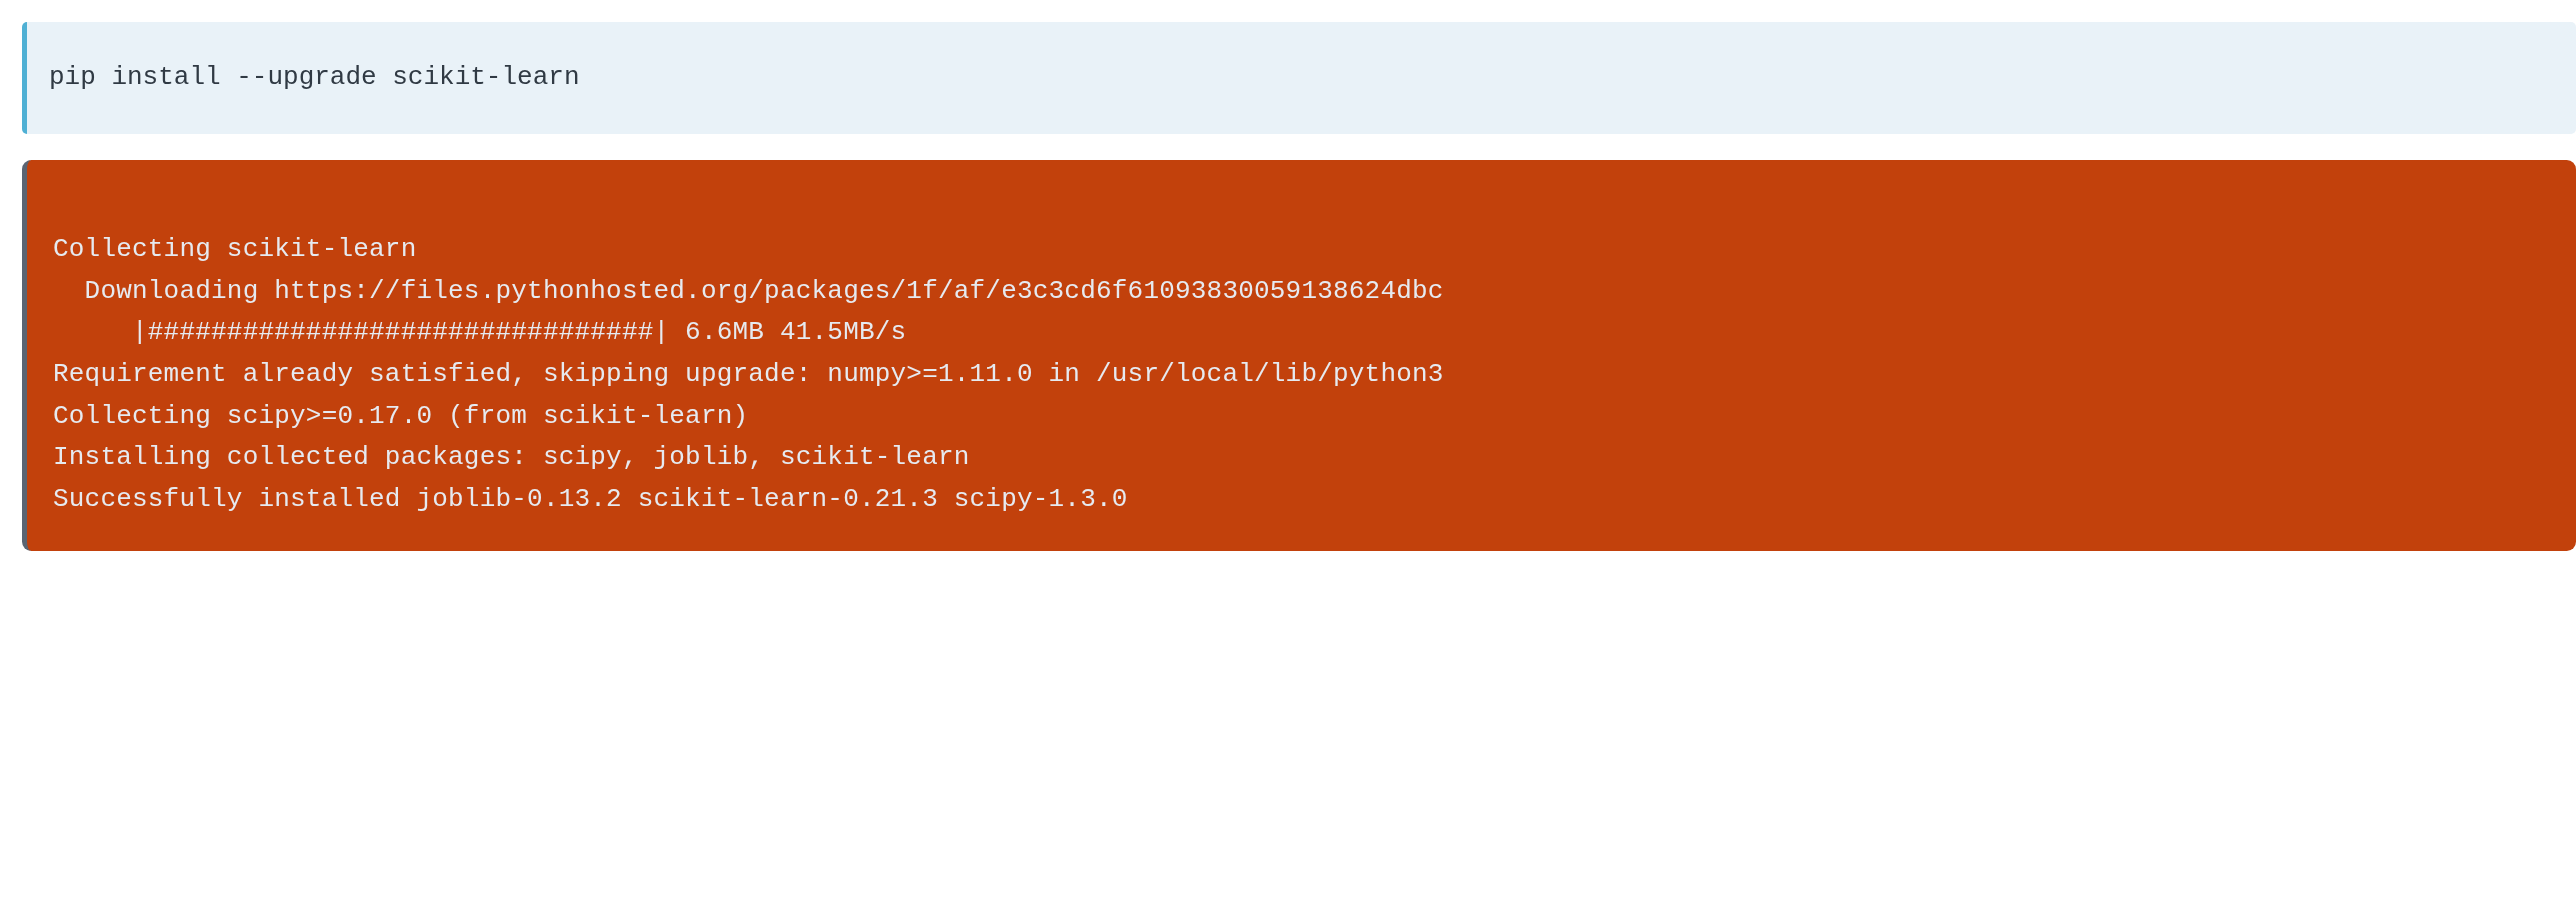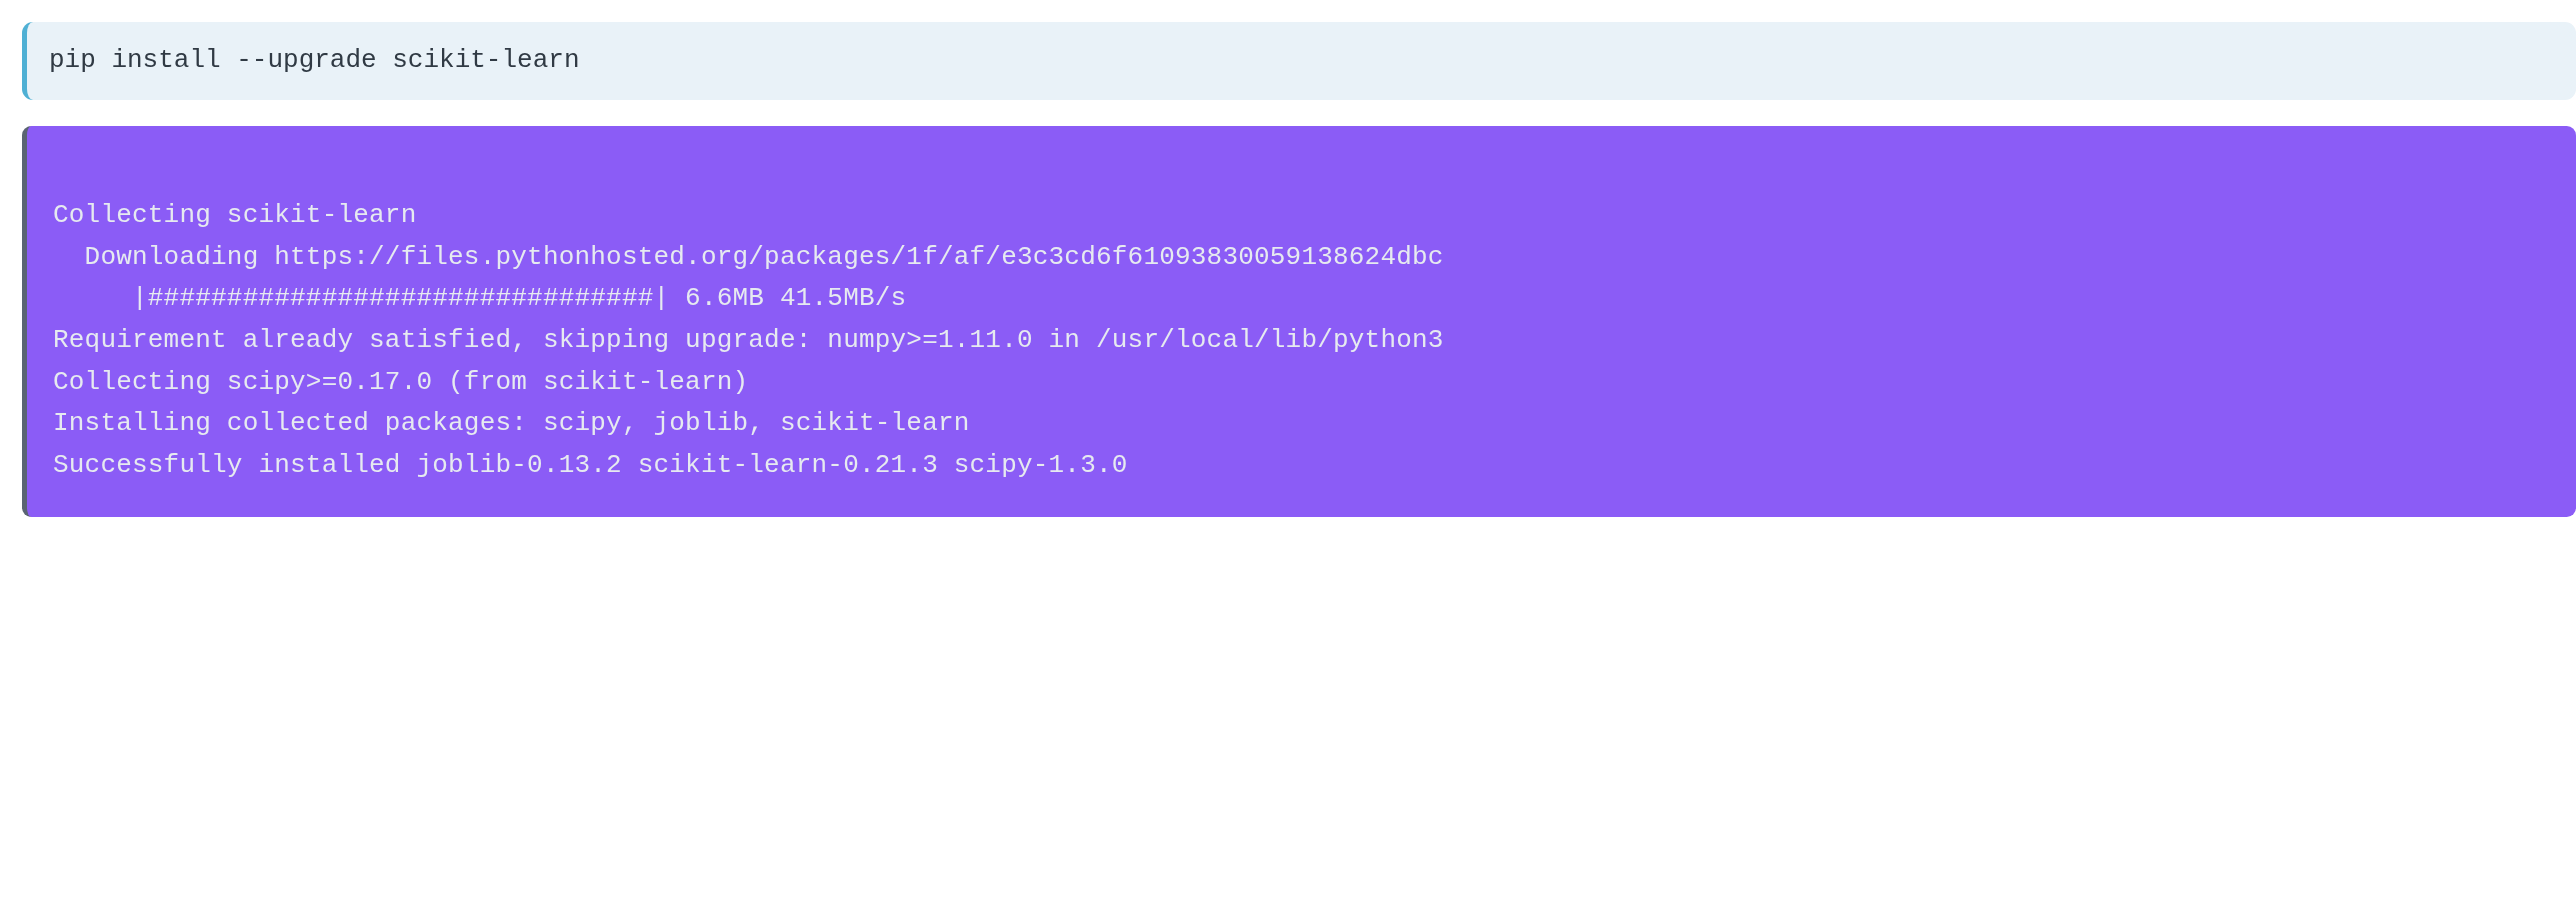--- a/index.html
+++ b/index.html
@@ -6,29 +6,29 @@
   body {
     font-family: ui-monospace, SFMono-Regular, "SF Mono", Menlo, Consolas, "Liberation Mono", monospace;
     background: #ffffff;
     padding: 22px 0 22px 22px;
     font-size: 26px;
     line-height: 1.6;
   }
   .input-cell {
     background: #e9f2f8;
     border-left: 5.5px solid #4fb0d4;
-    border-radius: 11px;
-    padding: 18px 22px;
+    border-radius: 5px;
+    padding: 35px 22px;
     color: #303a44;
     margin-bottom: 26px;
     overflow: hidden;
     white-space: pre;
   }
   .output-cell {
-    background: #8b5cf6;
+    background: #c2410c;
     border-left: 5.5px solid #5a6472;
     border-radius: 9.2px;
     padding: 28px 26px 31px 26px;
     color: #e6eaf0;
     white-space: pre;
     overflow: hidden;
     letter-spacing: 0.2px;
   }
 </style>
 </head>

